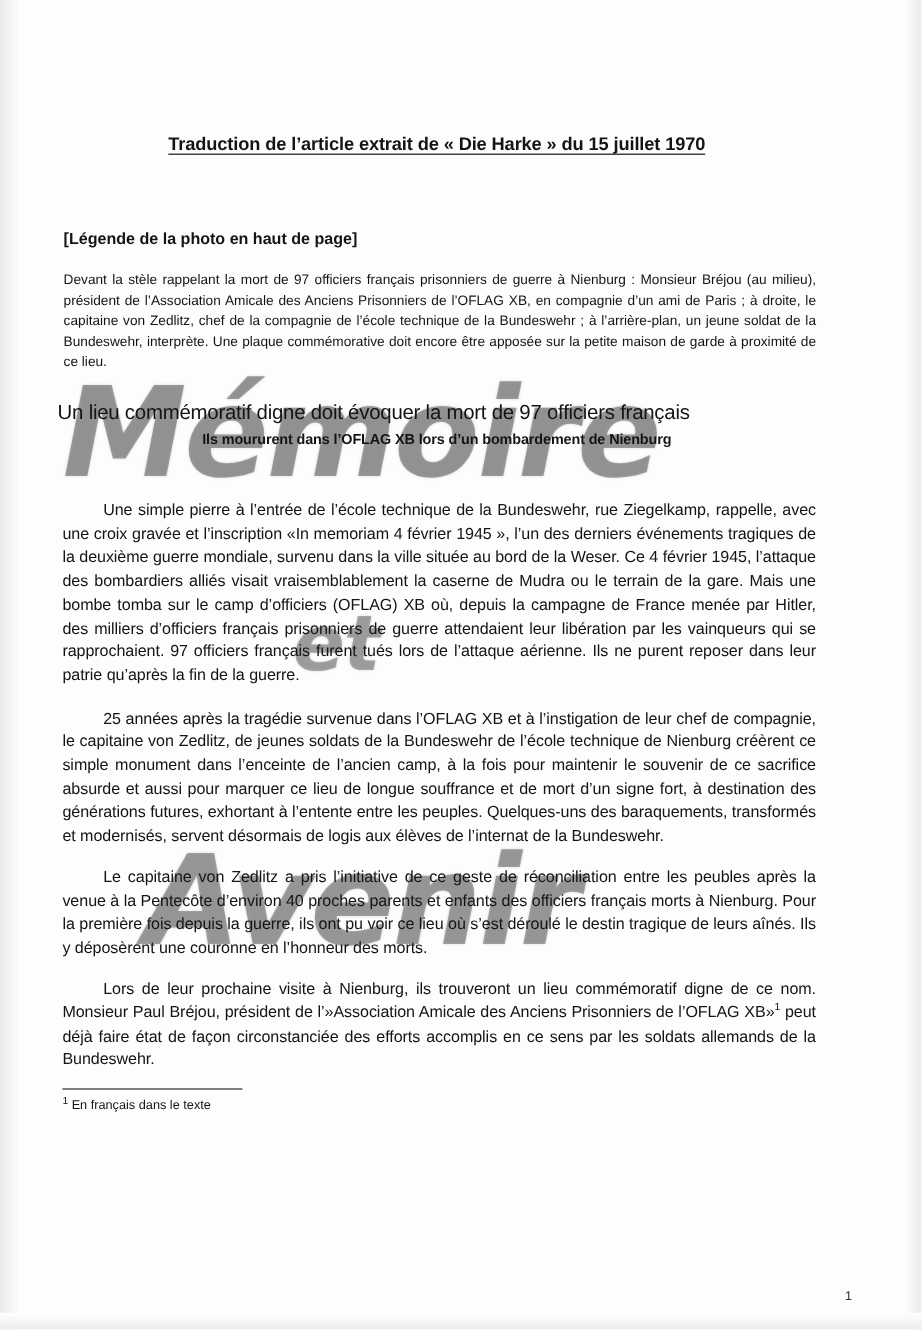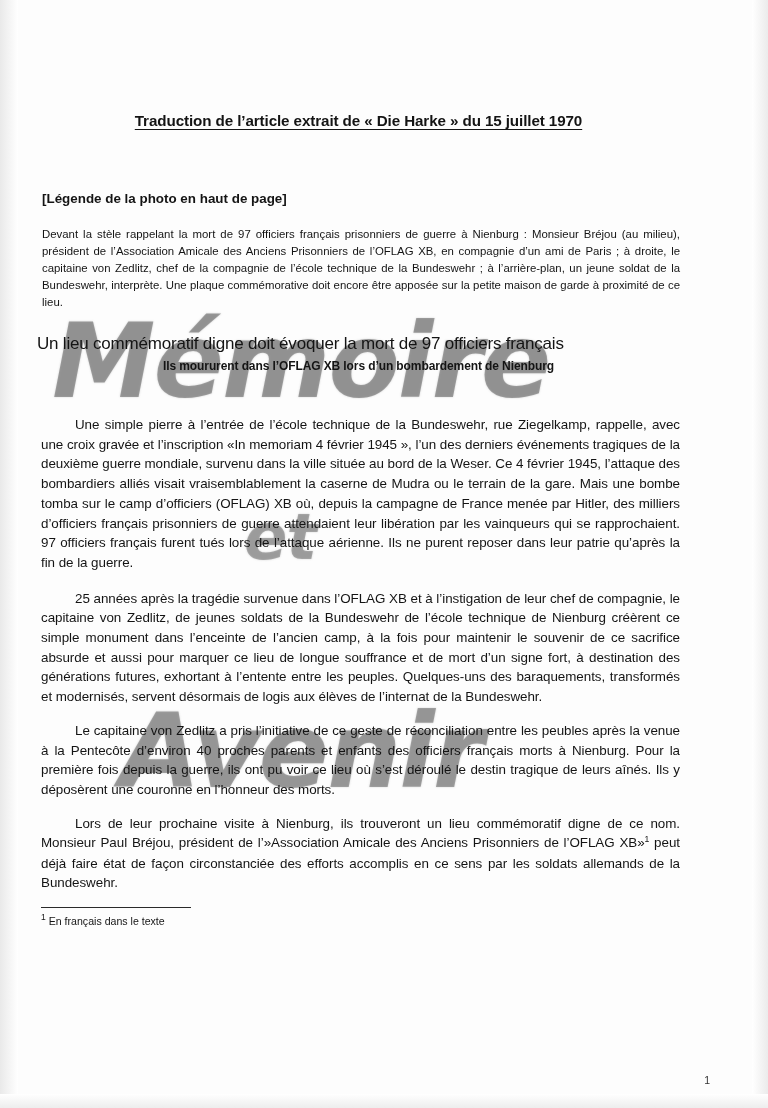--- a/index.html
+++ b/index.html
@@ -41,21 +41,21 @@
     position: absolute;
     left: 0; bottom: 0;
     width: 768px; height: 14px;
     background: linear-gradient(to top, #ededed, #ffffff);
     pointer-events: none;
   }
 
   .content {
     position: relative;
     z-index: 3;
-    padding: 0 88px 0 37px;
+    padding: 0 88px 0 48px;
   }
 
   .doc-title {
     margin-top: 112px;
     text-align: center;
     font-size: 15.2px;
     font-weight: bold;
     letter-spacing: -0.1px;
     text-decoration: underline;
     text-underline-offset: 3px;

